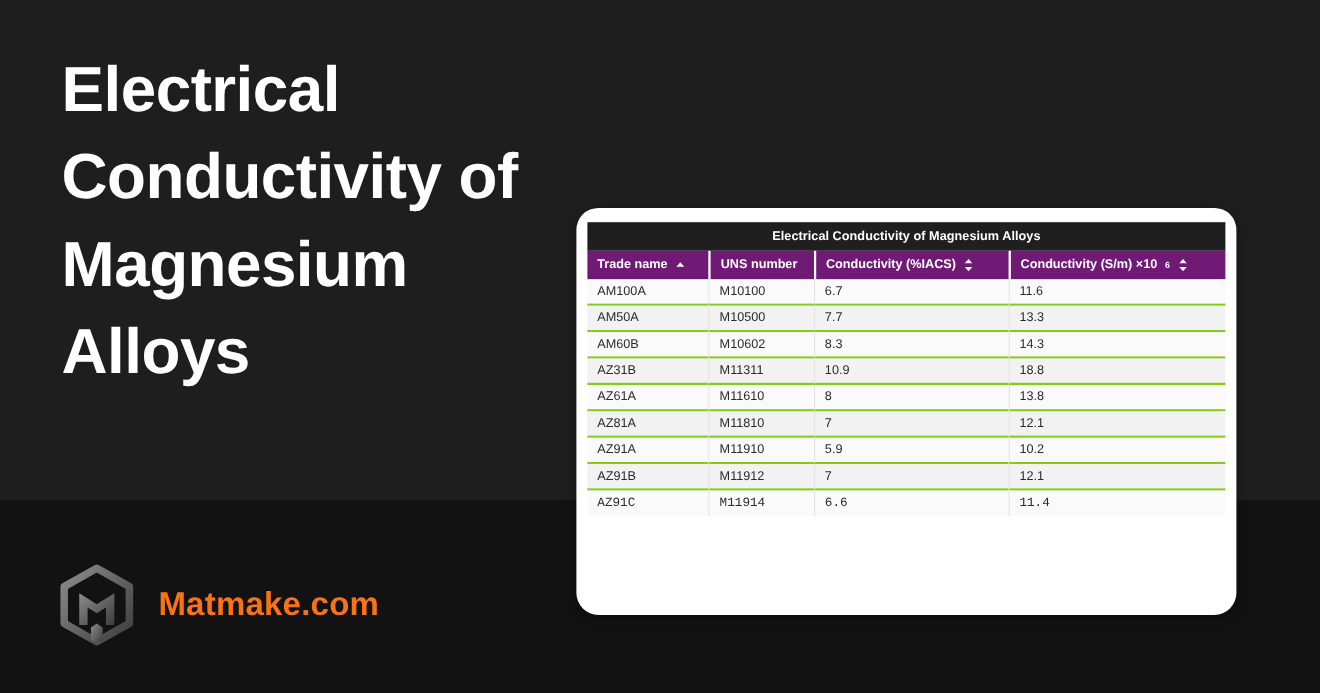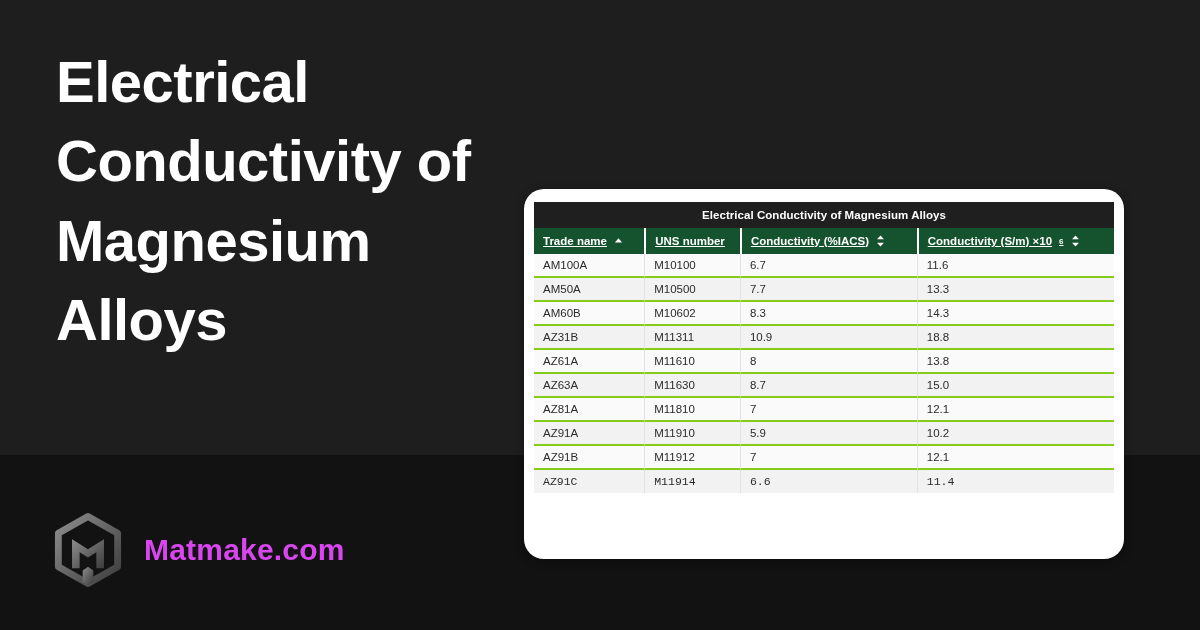--- a/index.html
+++ b/index.html
@@ -31,21 +31,21 @@
     letter-spacing:-0.5px;
   }
 
   
   #brand {
     position:absolute; left:50px; top:512px;
     display:flex; align-items:center; gap:18px;
   }
   #brand-logo { width:76px; height:76px; display:block; }
   #brand-name {
-    color:#d946ef;
+    color:#f97316;
     font-size:30px;
     font-weight:700;
     letter-spacing:0.2px;
   }
 
   
   #table-card {
     position:absolute;
     left:524px; top:189px;
     width:600px; height:370px;
@@ -68,30 +68,29 @@
     background:#1f1f1f;
     color:#ffffff;
     font-size:11.5px;
     font-weight:700;
     text-align:center;
     padding:7px 4px;
     letter-spacing:0.05px;
   }
 
   thead th {
-    background:#14532d;
+    background:#701a75;
     color:#ffffff;
     font-size:11.5px;
     font-weight:700;
     text-align:center;
     padding:7px 9px;
     white-space:nowrap;
     border-left:2px solid #ffffff;
     vertical-align:middle;
-    text-decoration:underline;
   }
   thead th:first-child { border-left:none; }
 
   .th-inner { display:flex; align-items:center; gap:7px; }
   .sort-icon { flex:0 0 auto; display:inline-block; line-height:0; }
   .sup { font-size:8px; vertical-align:super; }
 
   tbody td {
     font-size:11.5px;
     color:#2b2b2b;
@@ -222,26 +221,20 @@
           <td>10.9</td>
           <td>18.8</td>
         </tr>
         <tr>
           <td>AZ61A</td>
           <td>M11610</td>
           <td>8</td>
           <td>13.8</td>
         </tr>
         <tr>
-          <td>AZ63A</td>
-          <td>M11630</td>
-          <td>8.7</td>
-          <td>15.0</td>
-        </tr>
-        <tr>
           <td>AZ81A</td>
           <td>M11810</td>
           <td>7</td>
           <td>12.1</td>
         </tr>
         <tr>
           <td>AZ91A</td>
           <td>M11910</td>
           <td>5.9</td>
           <td>10.2</td>

